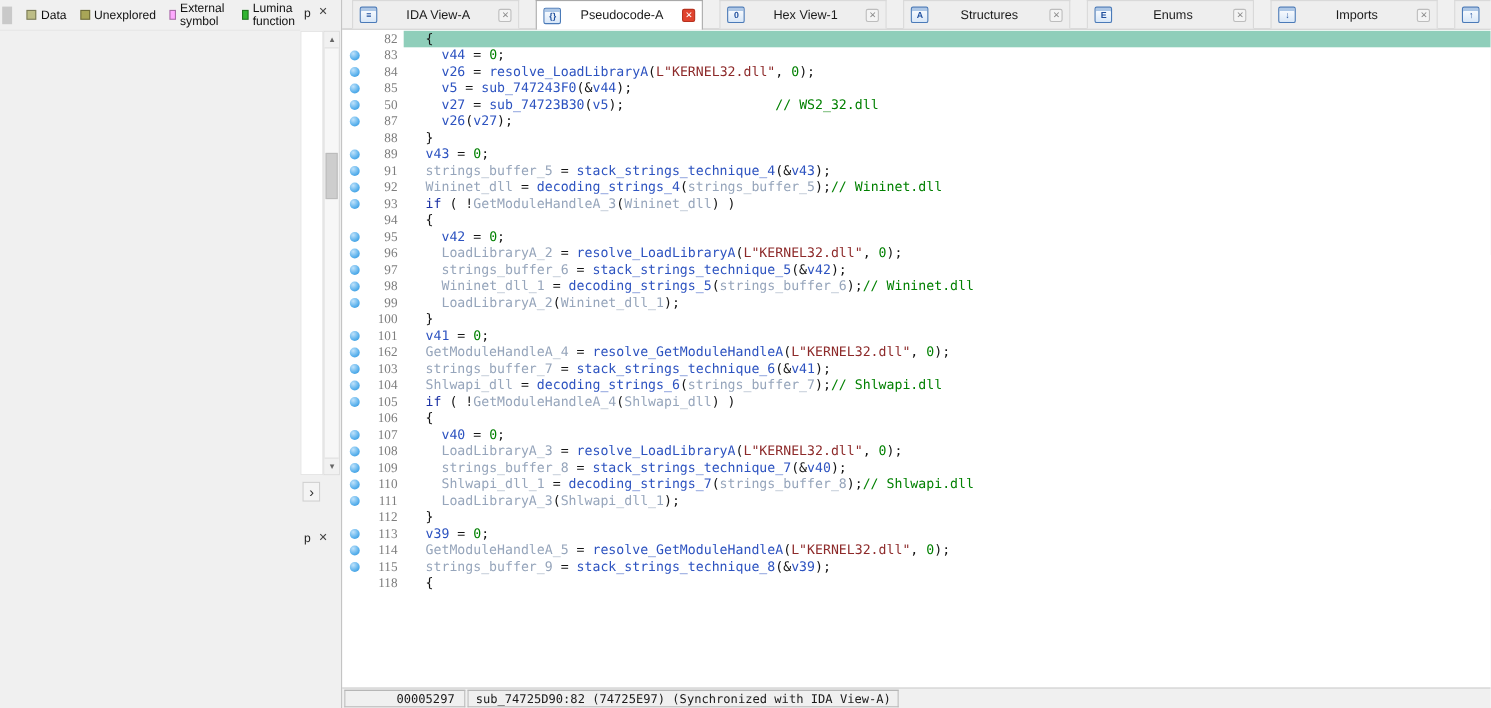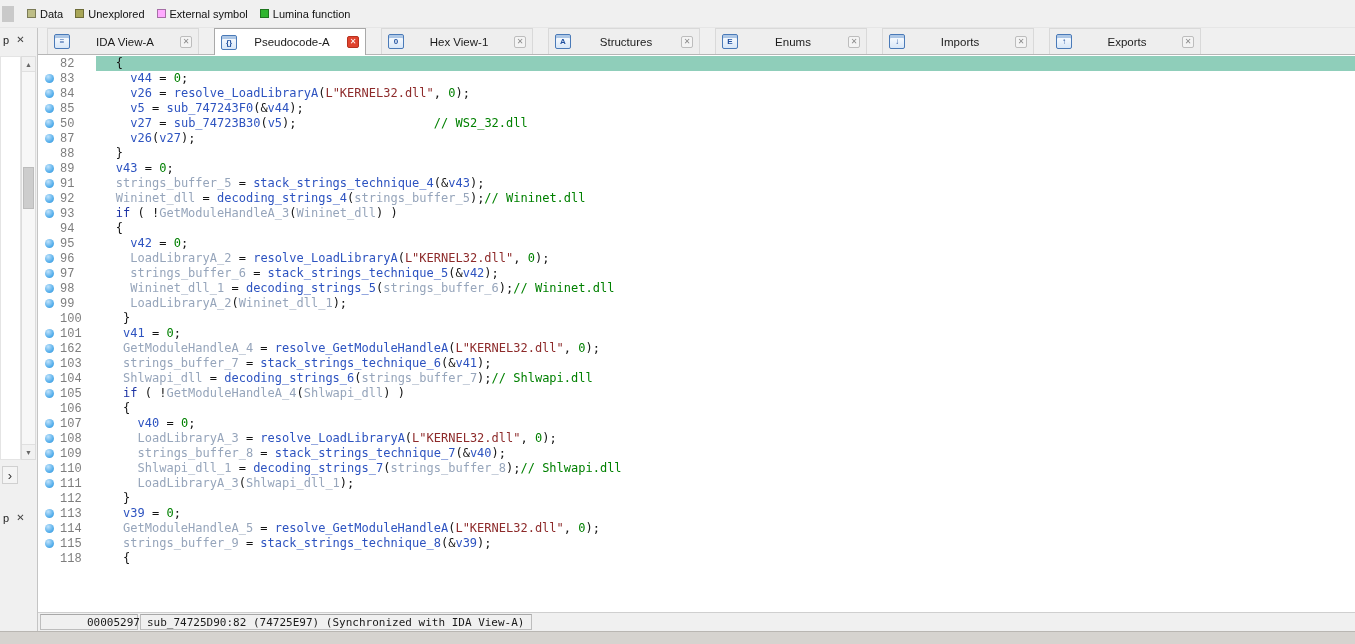--- a/index.html
+++ b/index.html
@@ -3,21 +3,21 @@
 <meta charset="utf-8">
 <style>
   * { box-sizing: border-box; }
   html,body { margin:0; padding:0; }
   body {
     width:1355px; height:644px; overflow:hidden;
     font-family:"Liberation Sans", sans-serif;
     background:var(--window_bg,#f0f0f0);
     -webkit-font-smoothing:antialiased;
   }
-  .app { width:1355px; height:644px; display:flex; flex-direction:column; }
+  .app { width:1355px; height:644px; display:flex; flex-direction:row; }
 
   
   .legendbar {
     flex:0 0 28px; height:28px; display:flex; align-items:center;
     gap:10px; padding-left:2px; font-size:11px; color:#111;
     background:var(--window_bg,#f0f0f0); border-bottom:1px solid #e6e6e6;
   }
   .toolbar-stub { width:12px; height:16px; background:#c9c9c9; margin-right:3px; }
   .legend-items { display:inline-flex; align-items:center; gap:12px; }
   .legend-item { display:inline-flex; align-items:center; gap:4px; }
@@ -59,40 +59,40 @@
                background:#f4f4f4; color:#8a8a8a; font-size:8px; line-height:10px;
                display:inline-flex; align-items:center; justify-content:center; cursor:default; }
   .tab.active .tab-close { background:var(--close_red,#e0432e); border-color:#b7321f; color:#ffffff; }
 
   
   .codearea { flex:1; background:var(--code_bg,#ffffff); overflow:hidden; padding-top:1px; }
   .crow { height:15px; display:flex; align-items:center; }
   .dotc { flex:0 0 22px; height:100%; display:flex; align-items:center; justify-content:center; }
   .dot  { width:9px; height:9px; border-radius:50%;
           background:radial-gradient(circle at 35% 30%, #bfe2fb, var(--bullet_blue,#58b0ec) 60%, #2f8fd5); }
-  .lnum { flex:0 0 34px; text-align:right; padding-right:22px;
-          font-family:Liberation Mono, monospace; font-size:12px; color:var(--line_number,#7d7d7d); }
+  .lnum { flex:0 0 34px; text-align:right; padding-right:6px;
+          font-family:Liberation Serif, serif; font-size:12px; color:var(--line_number,#7d7d7d); }
   .ctext { flex:1; height:15px; line-height:15px; padding-left:5px; white-space:pre;
            font-family:"DejaVu Sans Mono", monospace; font-size:12px; color:var(--plain_text,#141414); }
   .crow.hl .ctext { background:var(--current_line,#8fceba); }
   .tk-p { color:var(--plain_text,#141414); }
   .tk-b { color:var(--ident_blue,#2d53c0); }
   .tk-g { color:var(--ident_gray,#96a5bb); }
   .tk-s { color:var(--string_red,#8d2a2a); }
   .tk-n { color:var(--number_green,#008000); }
   .tk-c { color:var(--comment_green,#008000); }
   .tk-k { color:var(--keyword_navy,#1c32a4); }
 
   
   .statusbar { flex:0 0 19px; height:19px; display:flex; align-items:stretch;
                background:#f0f0f0; border-top:1px solid #cfcfcf;
                font-family:"DejaVu Sans Mono", monospace; font-size:11px; color:#1a1a1a; }
   .scell { margin:1px 0 1px 2px; padding:0 6px; display:flex; align-items:center; white-space:nowrap;
            background:#f0f0f0; border:1px solid #bdbdbd; border-top-color:#a8a8a8; }
-  .scell.addr { width:98px;padding-left:46px; }
+  .scell.addr { width:110px;padding-left:46px; }
 
   
   .bottomstrip { flex:0 0 13px; height:13px; background:#d6d3cf; border-top:1px solid #b9b6b2; }
 </style>
 </head>
 <body>
 
 <div class="app">
 
   <div class="legendbar">

